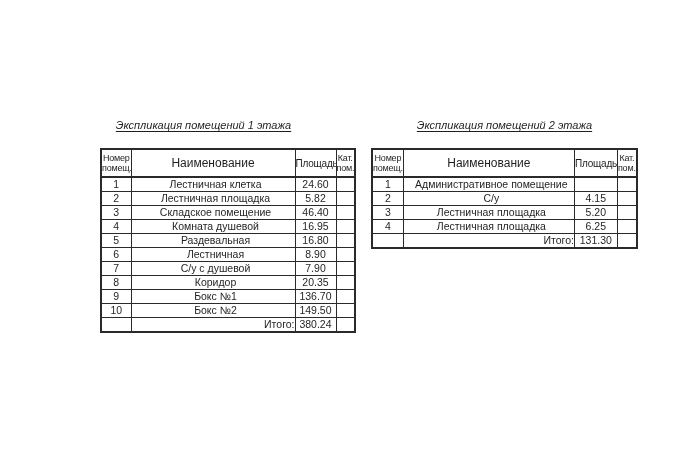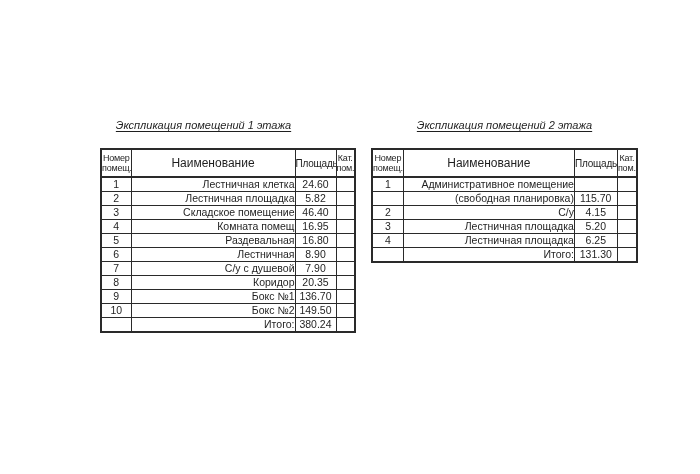--- a/index.html
+++ b/index.html
@@ -63,21 +63,21 @@
   th.c-name { font-size: 12px; }
   th.c-area { font-size: 10px; letter-spacing: -0.2px; }
 
   table.explication tbody td {
     height: 13.5px;
     font-size: 10.5px;
     line-height: 13px;
     text-align: center;
   }
   table.explication tbody td.name {
-    text-align: right;
+    text-align: center;
     padding-left: 5px;
   }
   table.explication tbody tr.total td.name {
     text-align: right;
     padding-left: 0;
   }
 </style>
 </head>
 <body>
 
@@ -120,21 +120,21 @@
             <td class="cat"></td>
           </tr>
           <tr>
             <td class="num">3</td>
             <td class="name">Складское помещение</td>
             <td class="area">46.40</td>
             <td class="cat"></td>
           </tr>
           <tr>
             <td class="num">4</td>
-            <td class="name">Комната помещ</td>
+            <td class="name">Комната душевой</td>
             <td class="area">16.95</td>
             <td class="cat"></td>
           </tr>
           <tr>
             <td class="num">5</td>
             <td class="name">Раздевальная</td>
             <td class="area">16.80</td>
             <td class="cat"></td>
           </tr>
           <tr>
@@ -201,26 +201,20 @@
         </tr>
       </thead>
       <tbody>
           <tr>
             <td class="num">1</td>
             <td class="name">Административное помещение</td>
             <td class="area"></td>
             <td class="cat"></td>
           </tr>
           <tr>
-            <td class="num"></td>
-            <td class="name">(свободная планировка)</td>
-            <td class="area">115.70</td>
-            <td class="cat"></td>
-          </tr>
-          <tr>
             <td class="num">2</td>
             <td class="name">С/у</td>
             <td class="area">4.15</td>
             <td class="cat"></td>
           </tr>
           <tr>
             <td class="num">3</td>
             <td class="name">Лестничная площадка</td>
             <td class="area">5.20</td>
             <td class="cat"></td>

